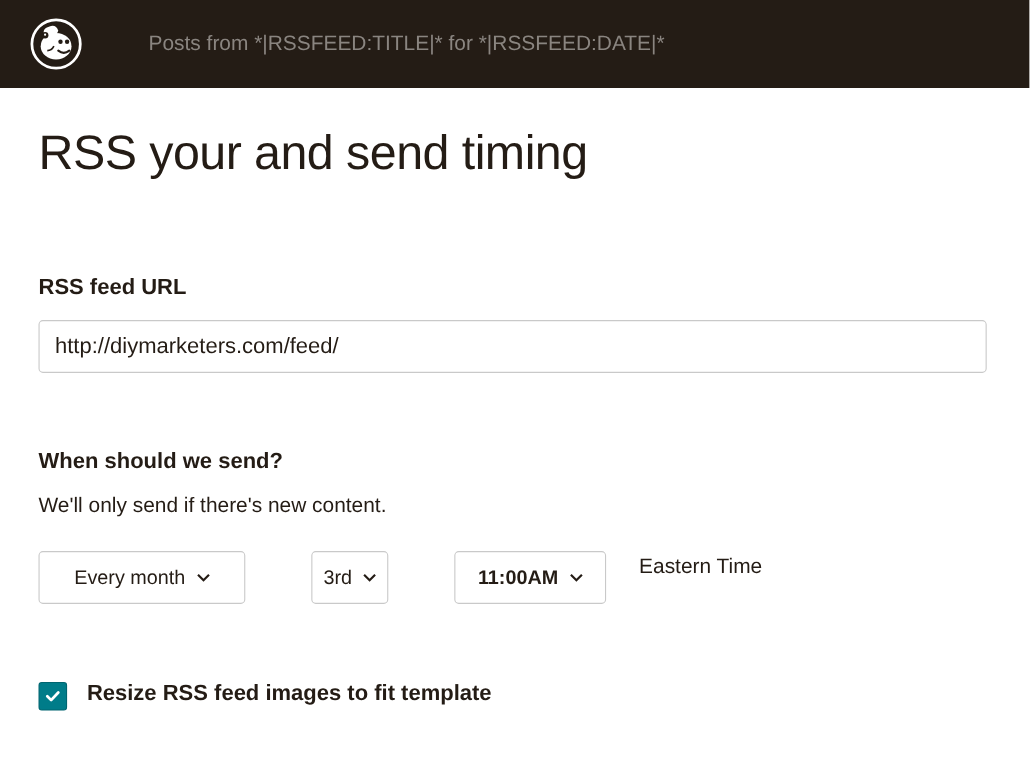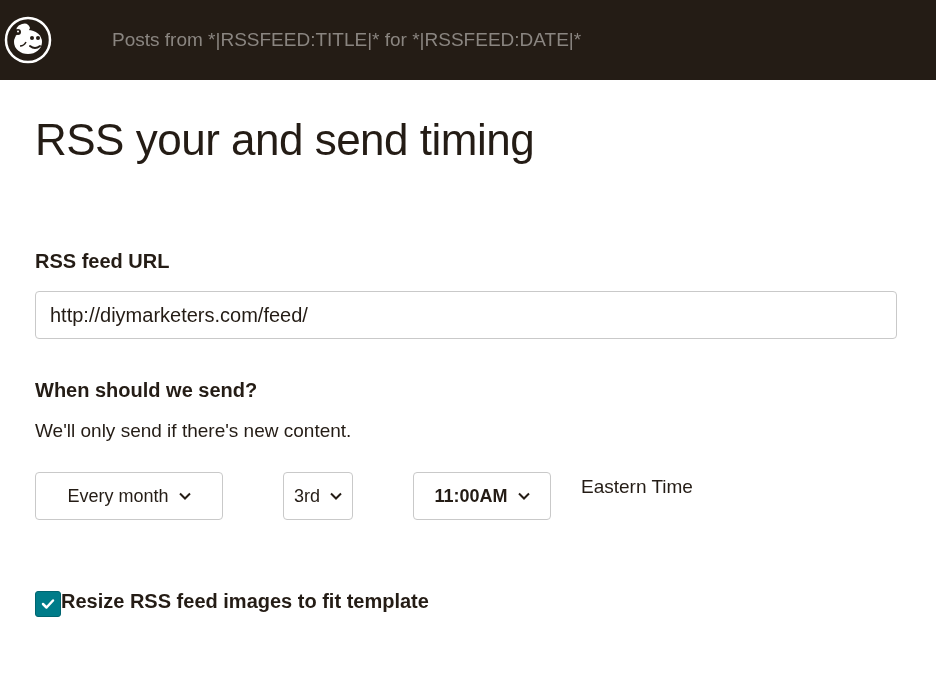--- a/index.html
+++ b/index.html
@@ -8,21 +8,21 @@
       background: #fff;
       width: 936px;
       height: 700px;
       overflow: hidden;
     }
     .header {
       background: #241c15;
       height: 80px;
       display: flex;
       align-items: center;
-      padding: 0 4px;
+      padding: 0 27px;
       gap: 60px;
     }
     .logo {
       width: 48px;
       height: 48px;
       flex-shrink: 0;
     }
     .header-title {
       color: #8a8580;
       font-size: 19px;
@@ -46,21 +46,21 @@
     }
     .text-input {
       width: 862px;
       height: 48px;
       border: 1px solid #c9c9c9;
       border-radius: 4px;
       padding: 0 14px;
       font-size: 20px;
       color: #241c15;
       font-family: inherit;
-      margin-bottom: 40px;
+      margin-bottom: 69px;
     }
     .helper-text {
       font-size: 19px;
       color: #241c15;
       margin-bottom: 30px;
     }
     .dropdown-row {
       display: flex;
       align-items: center;
       gap: 60px;
@@ -92,20 +92,21 @@
     }
     .timezone {
       font-size: 19px;
       color: #241c15;
       margin-left: -30px;
       margin-top: -18px;
     }
     .checkbox-row {
       display: flex;
       align-items: flex-start;
+      gap: 18px;
     }
     .checkbox {
       width: 26px;
       height: 26px;
       background: #007c89;
       border: 1px solid #006570;
       border-radius: 3px;
       display: flex;
       align-items: center;
       justify-content: center;

